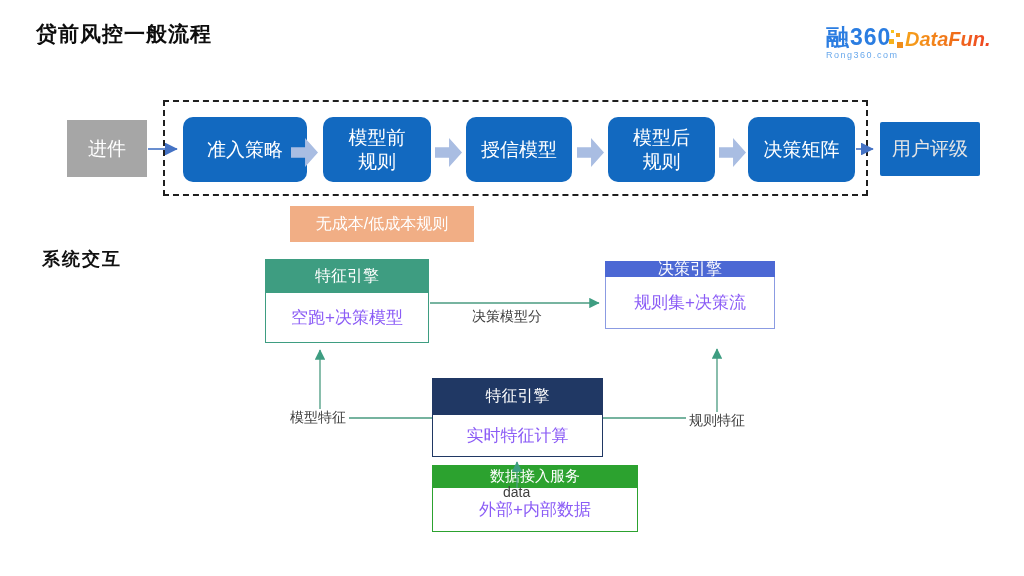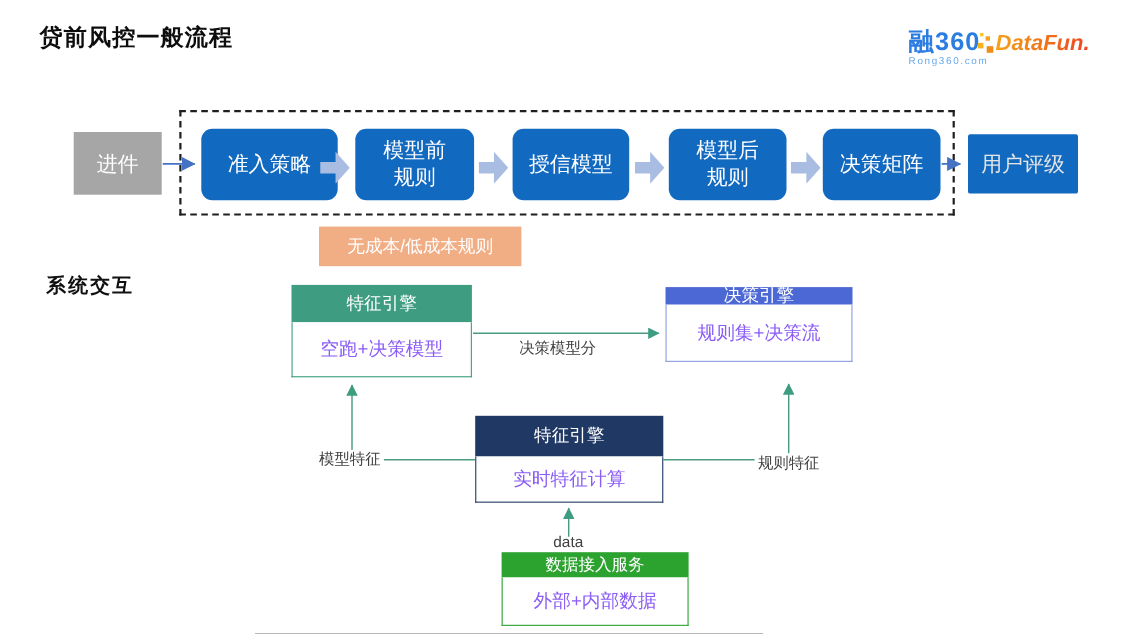--- a/index.html
+++ b/index.html
@@ -66,21 +66,21 @@
   .engine .bd { background:#fff; color:#8b5cf6; display:flex; align-items:center; justify-content:center; }
   #engine-model { left:265px; top:259px; width:164px; }
   #engine-model .hd { height:34px; background:var(--model-green); font-size:16px; }
   #engine-model .bd { height:50px; border:1px solid var(--model-green); border-top:none; font-size:17px; }
   #engine-decision { left:605px; top:261px; width:170px; }
   #engine-decision .hd { height:16px; background:var(--decision-indigo); font-size:16px; }
   #engine-decision .bd { height:52px; border:1px solid #8b9be2; border-top:none; font-size:17px; }
   #engine-feature { left:432px; top:378px; width:171px; }
   #engine-feature .hd { height:37px; background:var(--feature-navy); font-size:16px; }
   #engine-feature .bd { height:42px; border:1px solid var(--feature-navy); border-top:none; font-size:17px; }
-  #engine-data { left:432px; top:502px; width:170px;margin-left:24px; }
+  #engine-data { left:432px; top:465px; width:206px; }
   #engine-data .hd { height:23px; background:var(--data-green); font-size:15px; }
   #engine-data .bd { height:44px; border:1.5px solid var(--data-green); border-top:none; font-size:17px; }
 
   
   .edge-label { color:#404040; font-size:14px; background:#fff; padding:0 3px;margin-top:13px; }
   #label-model-score { left:455px; top:295px; width:104px; text-align:center; }
   #label-model-features { left:287px; top:396px; }
   #label-rule-features  { left:686px; top:399px; }
   #label-data { left:500px; top:471px; font-size:14px; background:transparent; }
 

